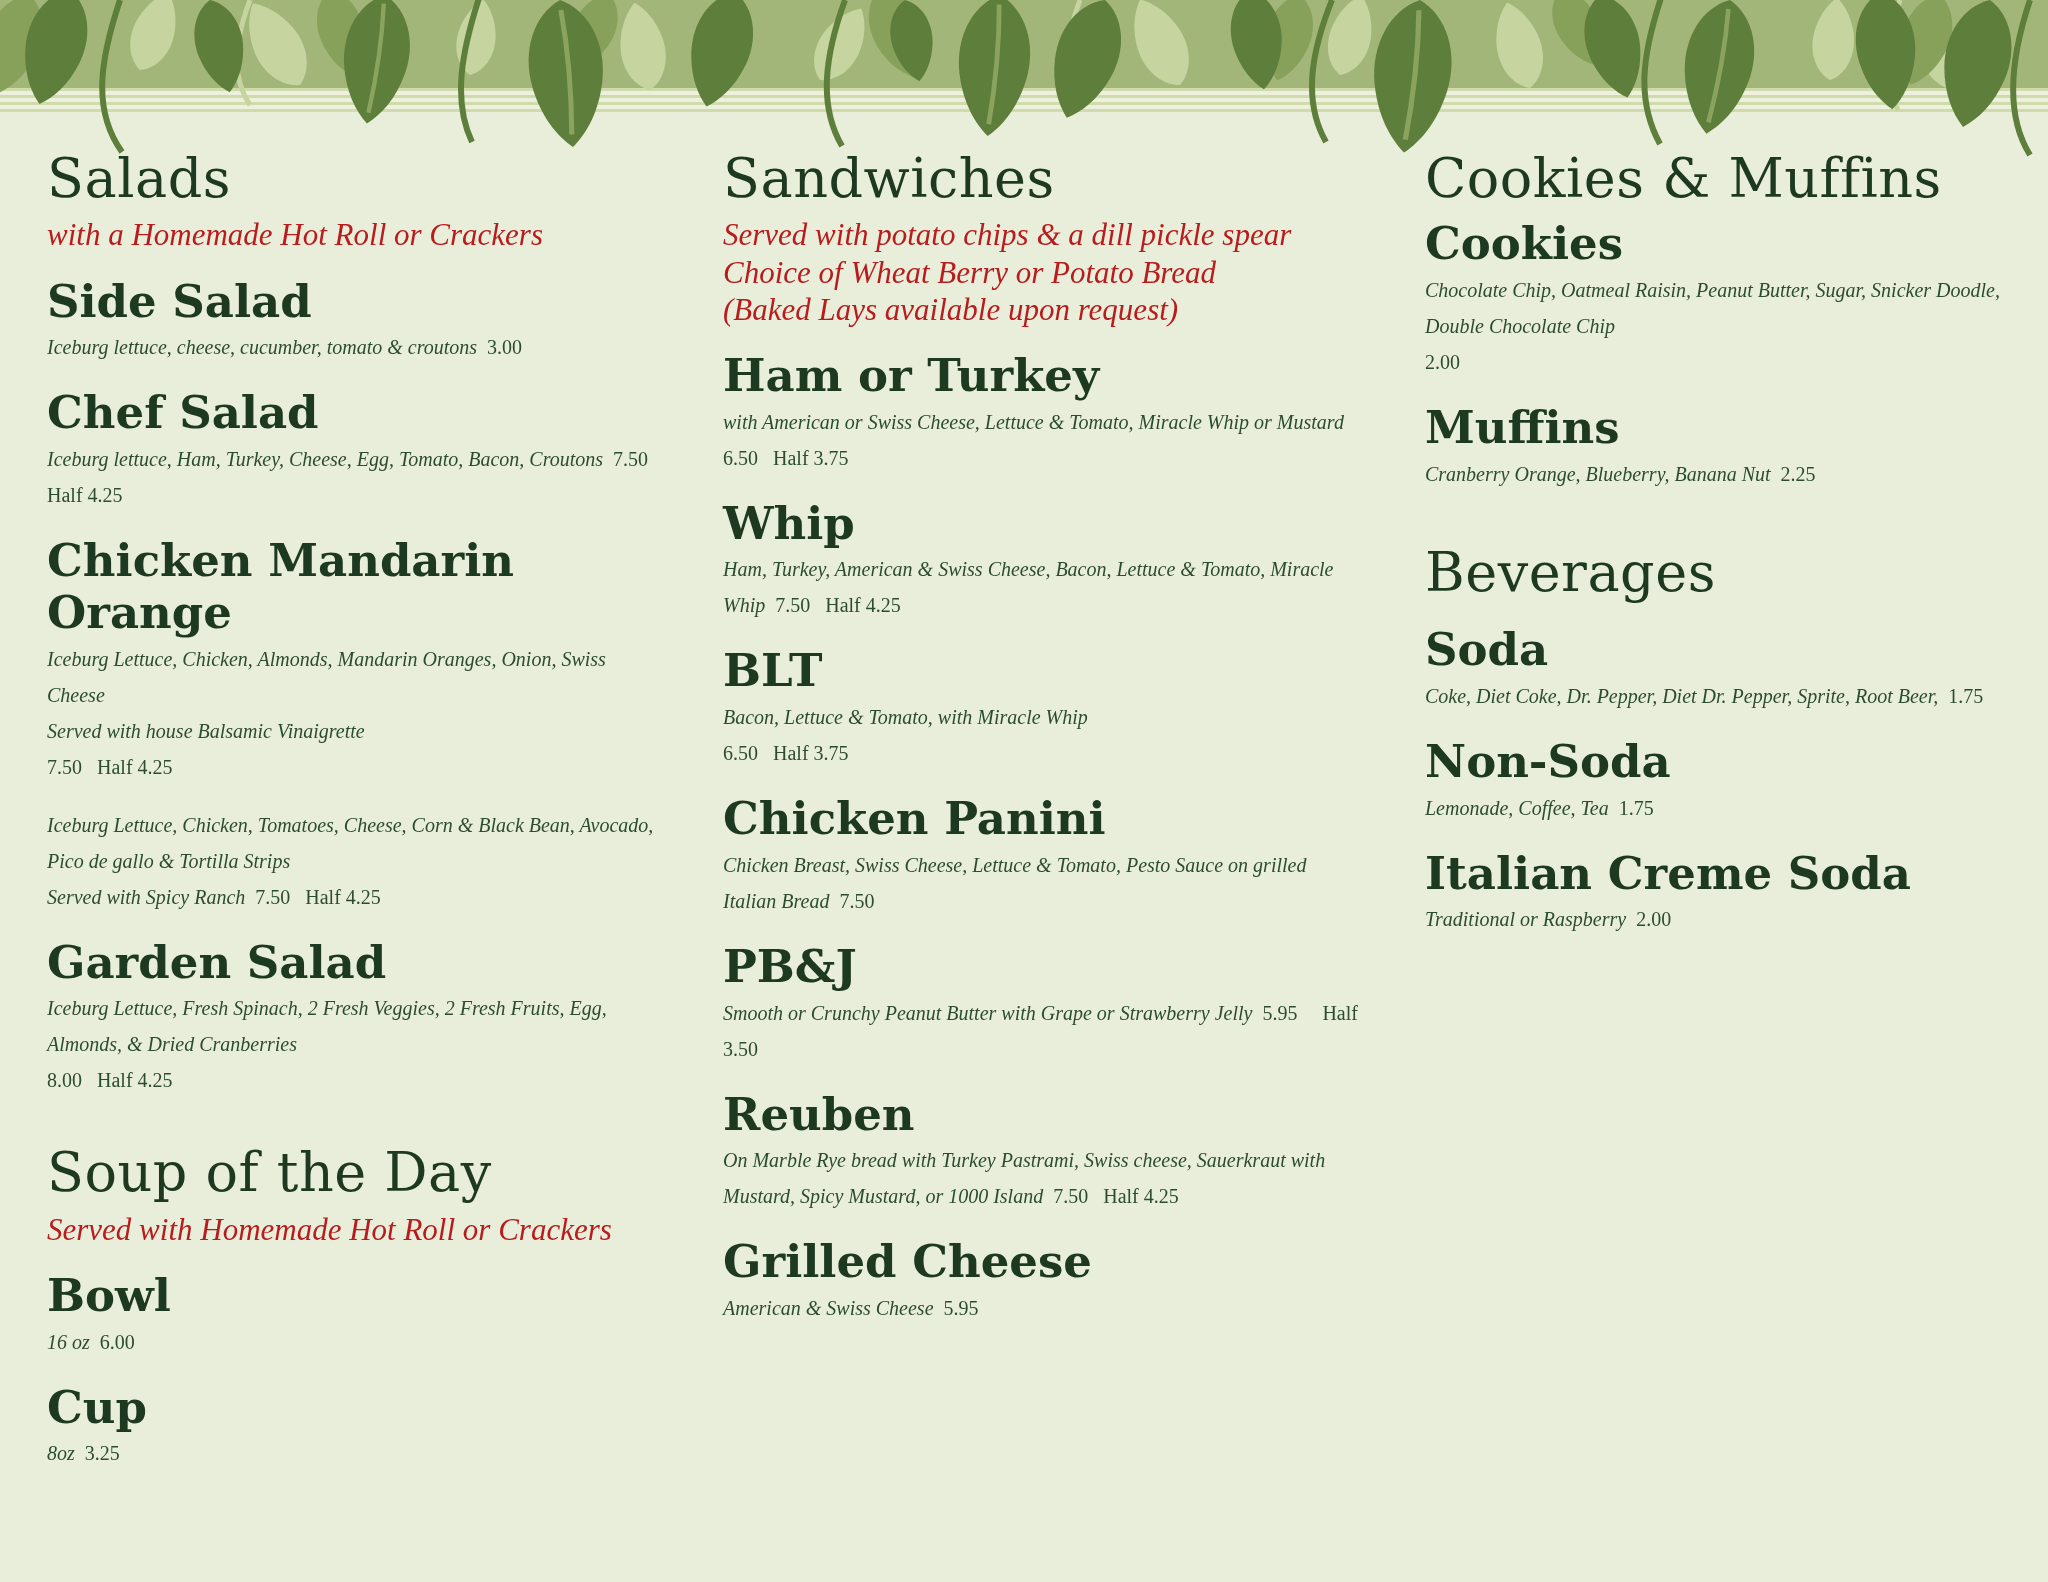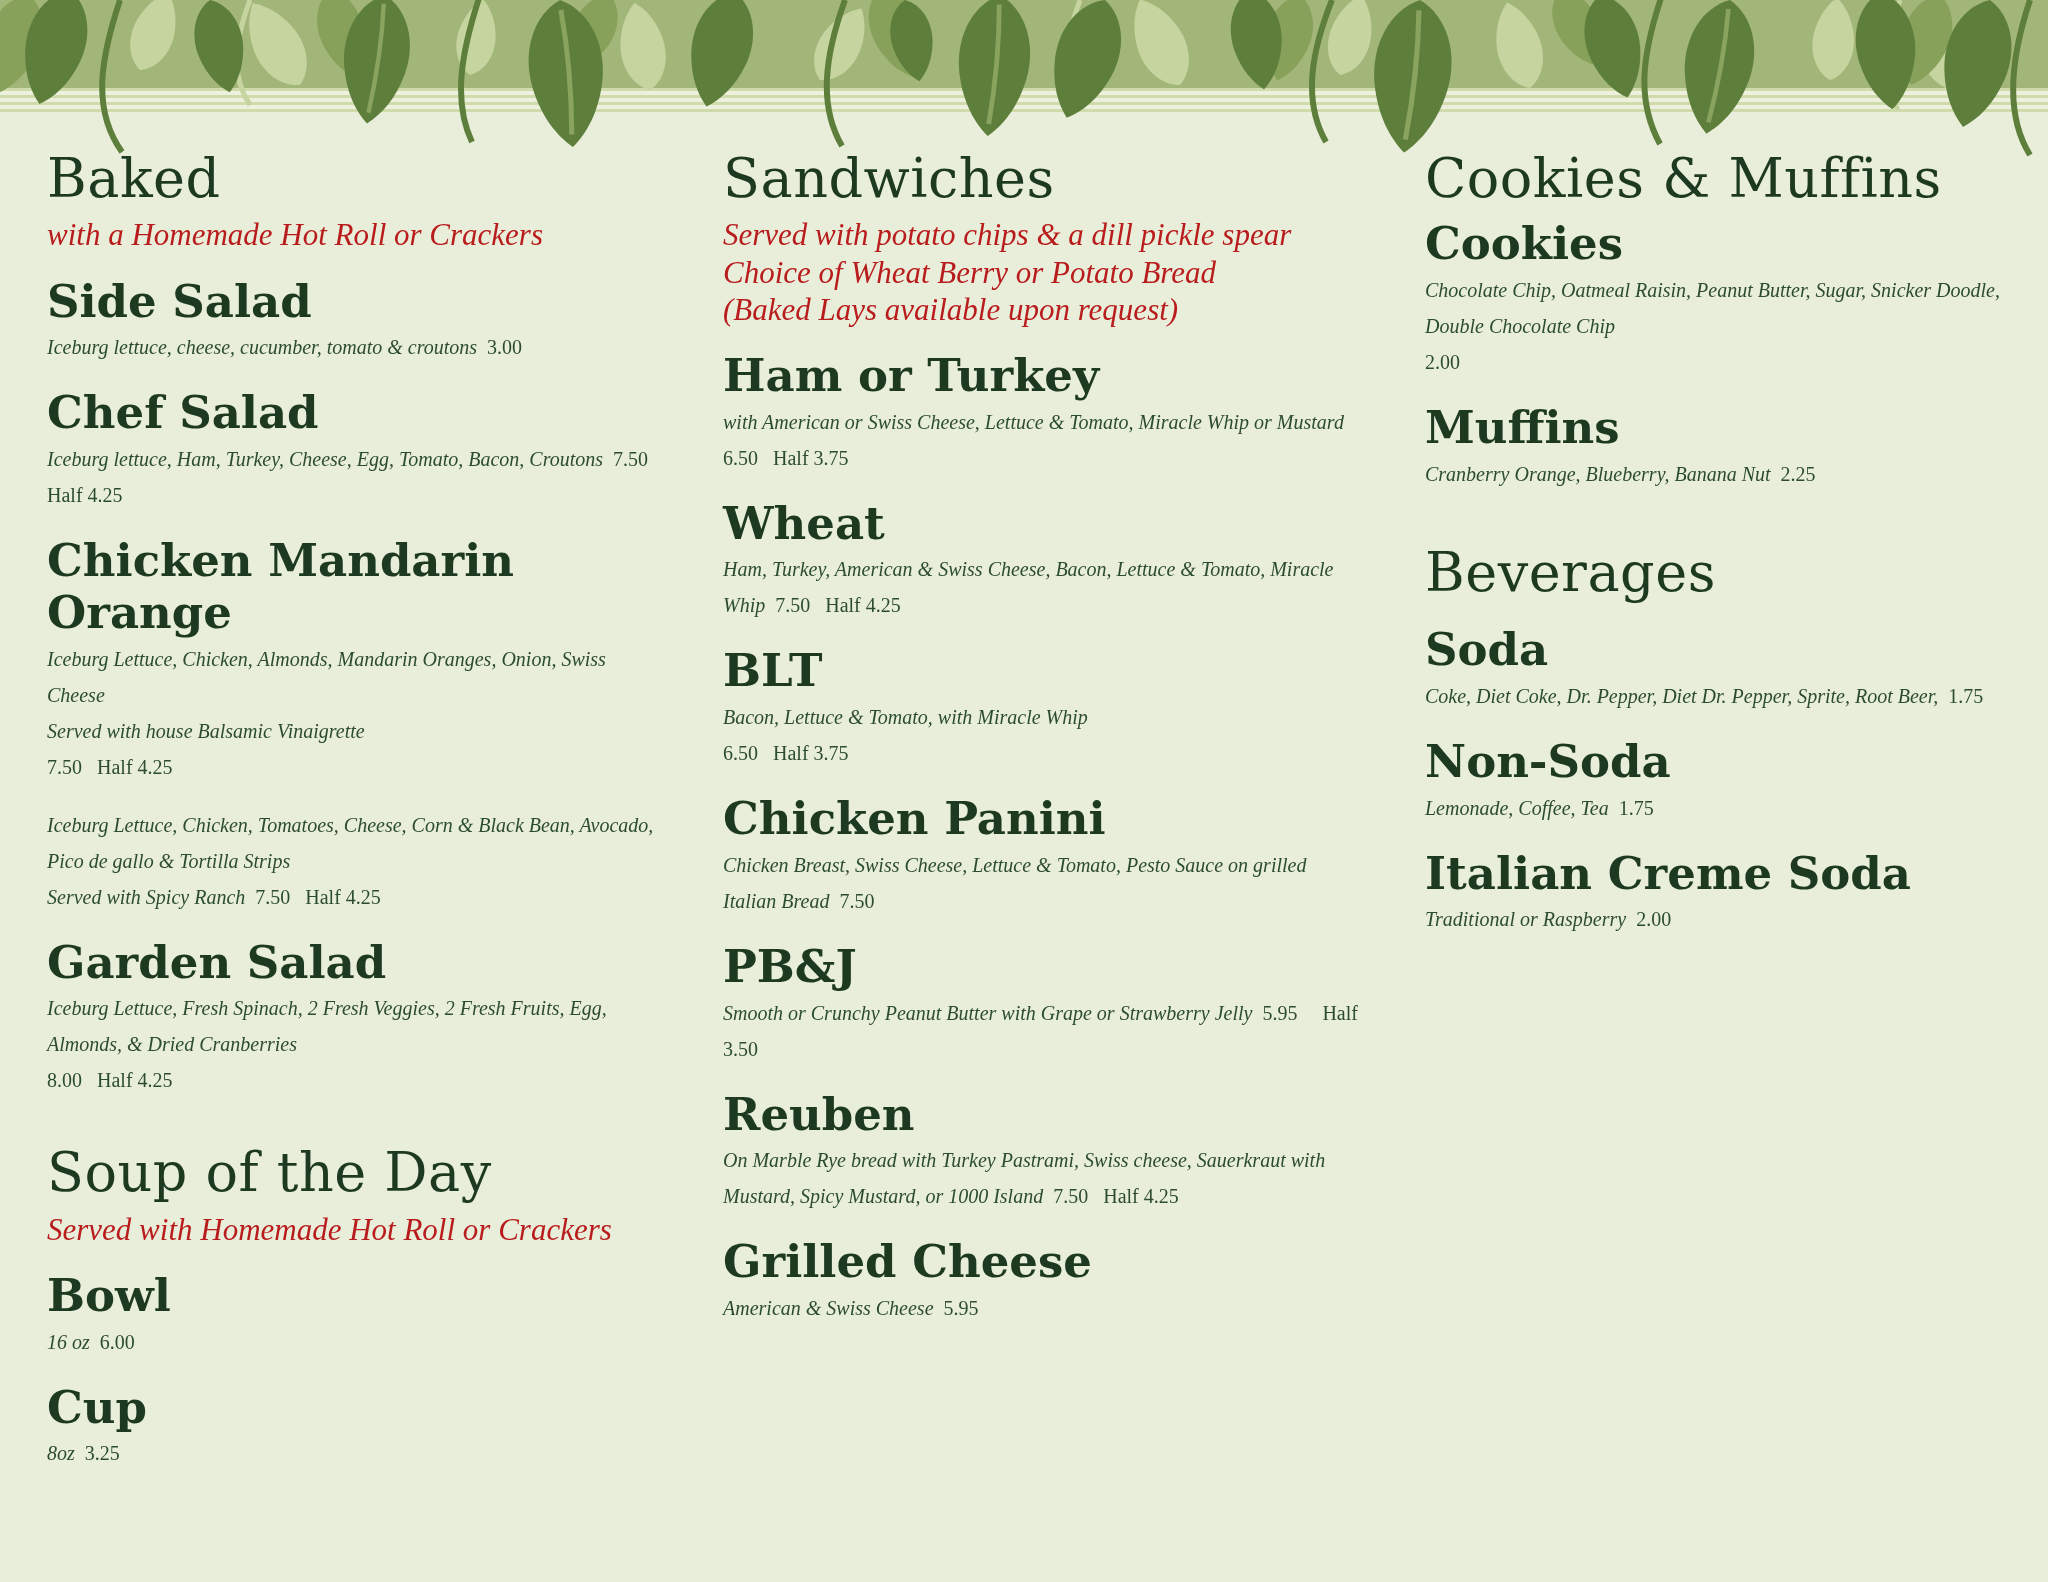--- a/index.html
+++ b/index.html
@@ -137,21 +137,21 @@
           <use href="#leaf" fill="#5e7f3b"></use>
         </g>
       <g transform="translate(1990,0) rotate(12) scale(1.1)">
           <use href="#leaf" fill="#5e7f3b"></use>
         </g>
     </g>
   </svg>
 
   <div class="col col1">
     <section class="sec">
-      <h2 class="sec-title">Baked</h2>
+      <h2 class="sec-title">Salads</h2>
       <p class="subtitle">with a Homemade Hot Roll or Crackers</p>
       <div class="item">
         <h3 class="iname">Side Salad</h3>
         <p class="desc"><span>Iceburg lettuce, cheese, cucumber, tomato &amp; croutons</span><span class="price">  3.00</span></p>
       </div>
       <div class="item">
         <h3 class="iname">Chef Salad</h3>
         <p class="desc"><span>Iceburg lettuce, Ham, Turkey, Cheese, Egg, Tomato, Bacon, Croutons</span><span class="price">  7.50   Half 4.25</span></p>
       </div>
       <div class="item">
@@ -188,21 +188,21 @@
     <section class="sec">
       <h2 class="sec-title">Sandwiches</h2>
       <p class="subtitle">Served with potato chips &amp; a dill pickle spear
 Choice of Wheat Berry or Potato Bread
 (Baked Lays available upon request)</p>
       <div class="item">
         <h3 class="iname">Ham or Turkey</h3>
         <p class="desc"><span>with American or Swiss Cheese, Lettuce &amp; Tomato, Miracle Whip or Mustard</span><span class="price">  6.50   Half 3.75</span></p>
       </div>
       <div class="item">
-        <h3 class="iname">Wheat</h3>
+        <h3 class="iname">Whip</h3>
         <p class="desc"><span>Ham, Turkey, American &amp; Swiss Cheese, Bacon, Lettuce &amp; Tomato, Miracle Whip</span><span class="price">  7.50   Half 4.25</span></p>
       </div>
       <div class="item">
         <h3 class="iname">BLT</h3>
         <p class="desc"><span>Bacon, Lettuce &amp; Tomato, with Miracle Whip
 </span><span class="price">6.50   Half 3.75</span></p>
       </div>
       <div class="item">
         <h3 class="iname">Chicken Panini</h3>
         <p class="desc"><span>Chicken Breast, Swiss Cheese, Lettuce &amp; Tomato, Pesto Sauce on grilled Italian Bread</span><span class="price">  7.50</span></p>

